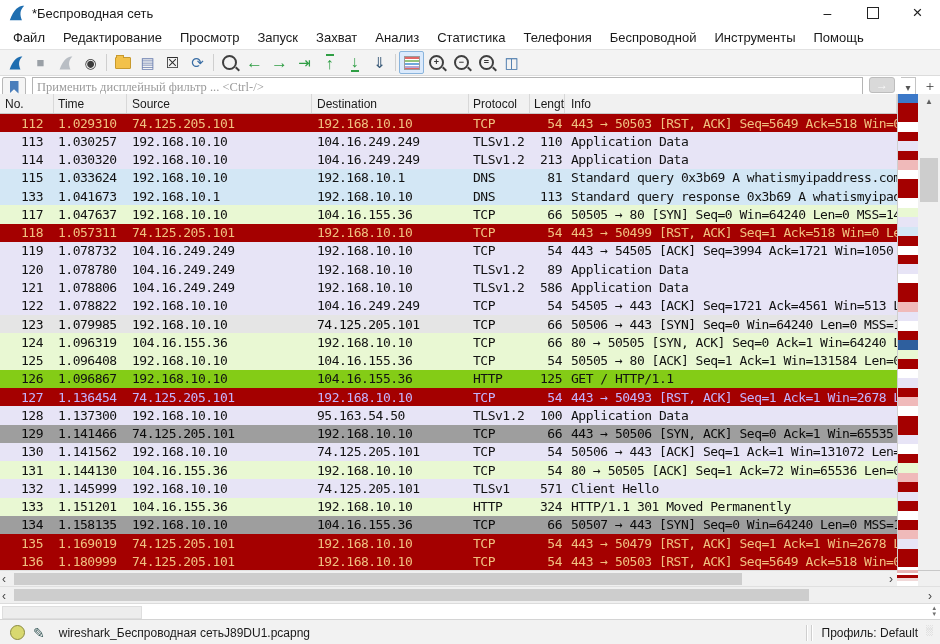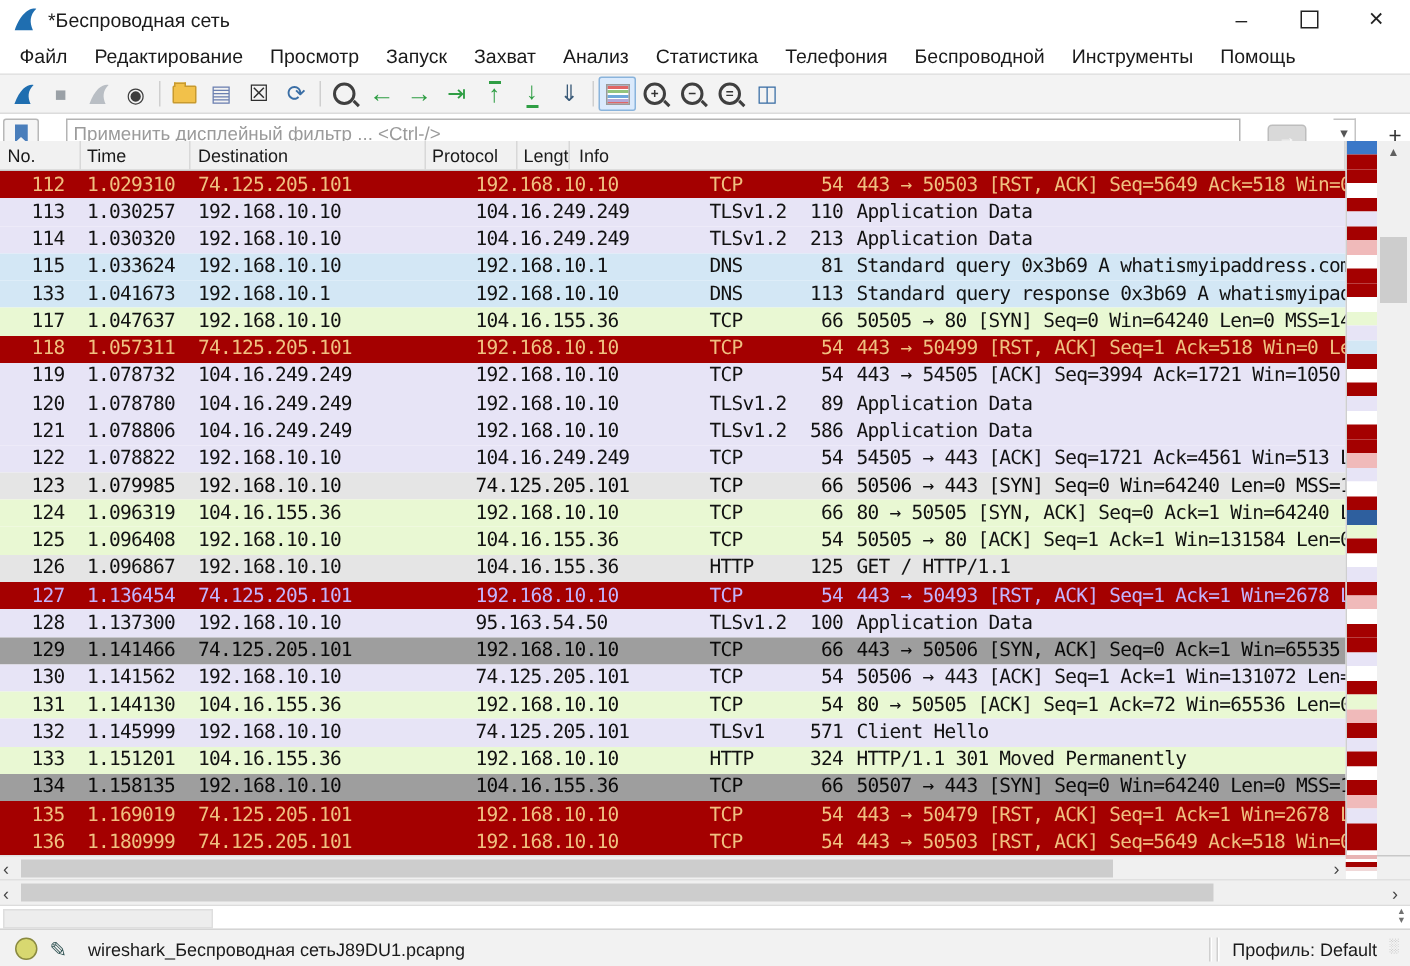--- a/index.html
+++ b/index.html
@@ -30,22 +30,22 @@
              right:-5px;bottom:-2px;transform:rotate(45deg);}
   .folder{width:14px;height:10px;background:#f2c14a;border:1px solid #c89a2e;border-radius:1px;position:relative;}
   .folder:before{content:"";position:absolute;top:-3px;left:0;width:6px;height:2px;
                  background:#f2c14a;border:1px solid #c89a2e;border-bottom:none;}
   .colorize-icon{width:14px;height:12px;border:1px solid #9a9a9a;background:
      repeating-linear-gradient(180deg,#e06666 0 2px,#fff 2px 3px,#93c47d 3px 5px,#fff 5px 6px,
      #6fa8dc 6px 8px,#fff 8px 9px,#b4a7d6 9px 11px);}
   .arr-bar-top{border-top:2px solid #2f9e44;padding-top:0px;}
   .arr-bar-bot{border-bottom:2px solid #2f9e44;}
   
-  .filterbar{height:22px;display:flex;align-items:flex-end;background:#fff;padding:1px 2px;gap:18px;
-             border-bottom:1px solid #d8d8d8;}
+  .filterbar{height:22px;display:flex;align-items:flex-start;background:#fff;padding:1px 2px;gap:6px;
+             border-bottom:1px solid #d8d8d8;font-family:Liberation Serif, serif;}
   .bookmark-btn{width:22px;height:18px;border:1px solid #b8b8b8;border-radius:2px;display:flex;
                 align-items:center;justify-content:center;background:#f5f5f5;}
   .bookmark{width:9px;height:13px;background:#4a7ebb;
             clip-path:polygon(0 0,100% 0,100% 100%,50% 68%,0 100%);}
   .filter-input{flex:1;height:18px;border:1px solid #b4b4b4;background:#fff;display:flex;
                 align-items:center;padding-left:4px;font-size:12.5px;color:#9b9b9b;overflow:hidden;white-space:nowrap;}
   .apply-btn{width:24px;height:14px;background:#d9d9d9;border:1px solid #bdbdbd;border-radius:3px;
              display:flex;align-items:center;justify-content:center;color:#fafafa;font-size:12px;font-weight:bold;}
   .caret-btn{width:14px;height:18px;display:flex;align-items:center;justify-content:center;
              font-size:10px;color:#555;border:1px solid #c4c4c4;border-left:none;background:#fff;}
@@ -221,20 +221,21 @@
   </div>
   <div class="plus-btn">
     <span>+</span>
   </div>
 </div>
 
 <div class="plist">
   <div class="phead" id="phead">
       <div class="cell c-no">No.</div>
       <div class="cell c-time">Time</div>
+      <div class="cell c-src">Source</div>
       <div class="cell c-dst">Destination</div>
       <div class="cell c-proto">Protocol</div>
       <div class="cell c-len">Length</div>
       <div class="cell c-info">Info</div>
     </div>
   <div id="prows">
       <div class="prow" style="background: rgb(164, 0, 0); color: rgb(240, 192, 128);">
         <div class="cell c-no">112</div>
         <div class="cell c-time">1.029310</div>
         <div class="cell c-src">74.125.205.101</div>
@@ -353,21 +354,21 @@
       </div>
       <div class="prow" style="background: rgb(233, 248, 211); color: rgb(18, 18, 18);">
         <div class="cell c-no">125</div>
         <div class="cell c-time">1.096408</div>
         <div class="cell c-src">192.168.10.10</div>
         <div class="cell c-dst">104.16.155.36</div>
         <div class="cell c-proto">TCP</div>
         <div class="cell c-len">54</div>
         <div class="cell c-info">50505 → 80 [ACK] Seq=1 Ack=1 Win=131584 Len=0</div>
       </div>
-      <div class="prow" style="background: #e5e5e5; color: rgb(18, 18, 18);">
+      <div class="prow" style="background: #84cc16; color: rgb(18, 18, 18);">
         <div class="cell c-no">126</div>
         <div class="cell c-time">1.096867</div>
         <div class="cell c-src">192.168.10.10</div>
         <div class="cell c-dst">104.16.155.36</div>
         <div class="cell c-proto">HTTP</div>
         <div class="cell c-len">125</div>
         <div class="cell c-info">GET / HTTP/1.1</div>
       </div>
       <div class="prow" style="background: rgb(164, 0, 0); color: #c4b5fd;">
         <div class="cell c-no">127</div>

